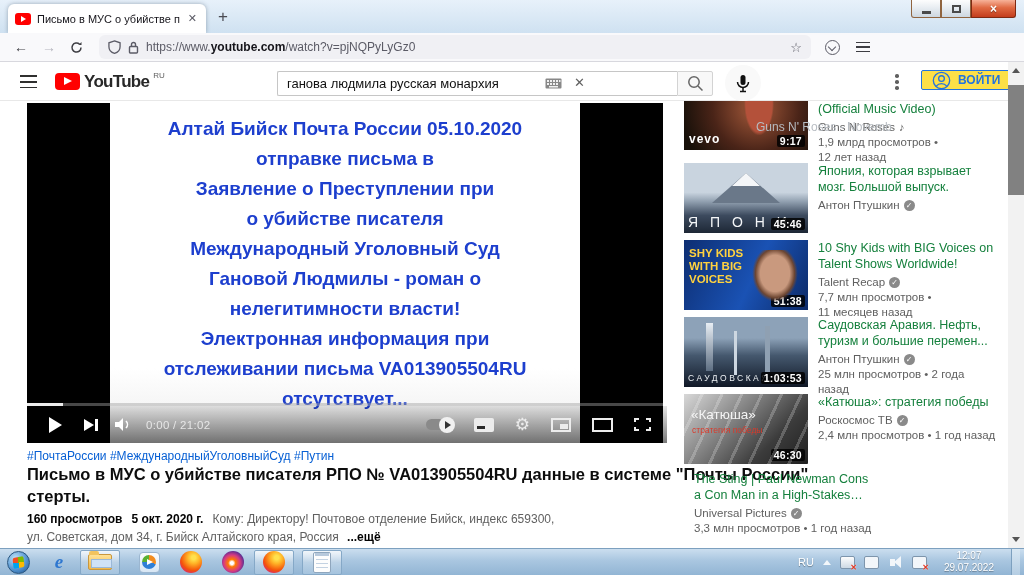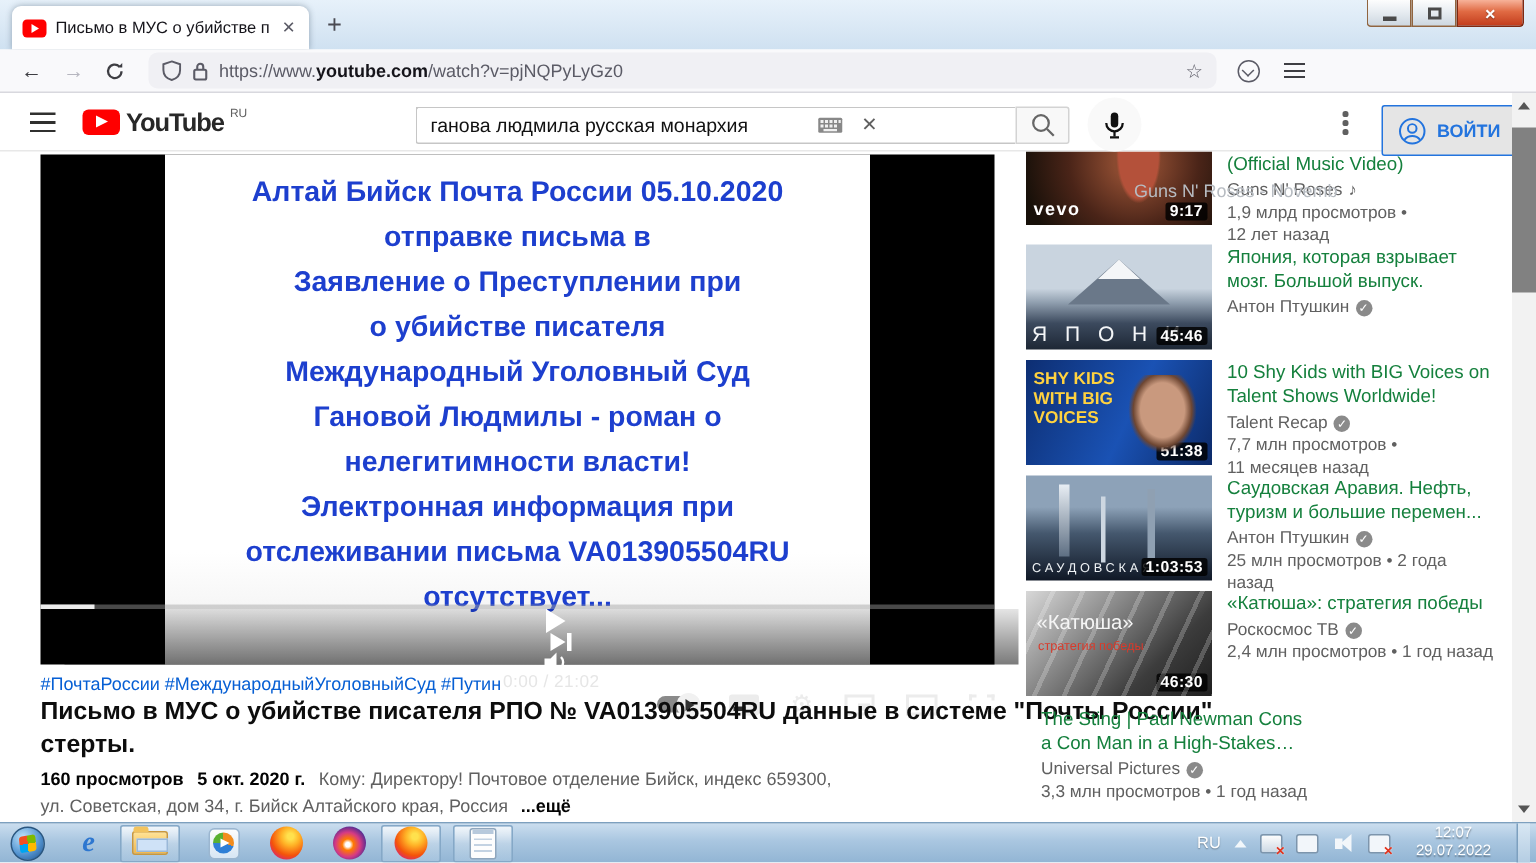--- a/index.html
+++ b/index.html
@@ -62,38 +62,38 @@
     border-radius:2px 0 0 2px; padding:0 52px 0 9px; font-size:13px; color:#111;
     font-family:"Liberation Sans", sans-serif; background:#fff; }
   .kbd-ic { position:absolute; right:151px; top:7px; }
   .clear-x { position:absolute; right:128px; top:4px; font-size:13px; color:#606060; }
   .search-btn { width:36px; height:25px; background:#f8f8f8; border:1px solid #d3d3d3;
     border-radius:0 2px 2px 0; display:flex; align-items:center; justify-content:center; }
   .mic-btn { position:absolute; left:725px; top:3px; width:36px; height:36px; border-radius:50%;
     background:#f9f9f9; display:flex; align-items:center; justify-content:center; }
   .kebab { position:absolute; left:895px; top:12px; width:3.5px; height:3.5px; border-radius:50%;
     background:#606060; box-shadow:0 6px 0 #606060, 0 12px 0 #606060; }
-  .signin { position:absolute; left:921px; top:8px; height:34px; padding:0 10px; border:1px solid #2374de;
+  .signin { position:absolute; left:921px; top:8px; height:20px; padding:0 10px; border:1px solid #2374de;
     border-radius:2px; display:flex; align-items:center; gap:7px; color:#2374de; font-size:12px;
-    font-weight:bold; background:#e5e5e5; }
+    font-weight:bold; background:#fde047; }
   .ghost-title { position:absolute; left:136px; top:23px; font-size:12px; color:#b7bcc2;
     white-space:nowrap;margin-top:35px; }
 
   
   .player { position:absolute; left:27px; top:103px; width:636px; height:340px; background:#000; }
   .vid-center { position:absolute; left:83px; top:0; width:470px; height:100%;
     background:linear-gradient(#fff 0 78%, #ececec); }
   .vid-text { position:absolute; left:83px; top:11px; width:470px; text-align:center;
     color:#1d3fce; font-weight:bold; font-size:19px; line-height:30px; }
   .progress { position:absolute; left:0; bottom:37px; width:100%; height:3px;
     background:rgba(160,160,160,.45); }
   .progress::before { content:""; position:absolute; left:0; top:0; width:36px; height:3px;
     background:rgba(245,245,245,.95); }
-  .controls { position:absolute; left:16px; bottom:0; width:100%; height:37px;
-    background:linear-gradient(rgba(0,0,0,.10), rgba(0,0,0,.52)); display:flex; align-items:center;flex-direction:column; }
+  .controls { position:absolute; left:4px; bottom:0; width:100%; height:37px;
+    background:linear-gradient(rgba(0,0,0,.10), rgba(0,0,0,.52)); display:flex; align-items:center; }
   .c-play { width:0; height:0; border-left:13px solid #fff; border-top:8px solid transparent;
     border-bottom:8px solid transparent; margin-left:18px; }
   .c-next { width:0; height:0; border-left:10px solid #fff; border-top:6px solid transparent;
     border-bottom:6px solid transparent; margin-left:22px; position:relative; }
   .c-next::after { content:""; position:absolute; left:1px; top:-6px; width:3px; height:12px; background:#fff; }
   .c-vol { margin-left:20px; display:flex; }
   .c-time { color:#e6e6e6; font-size:11.5px; margin-left:13px; letter-spacing:.3px; }
   .c-right { margin-left:auto; display:flex; align-items:center; gap:21px; margin-right:16px; }
   .c-auto { width:27px; height:11px; background:#8a8a8a; border-radius:6px; position:relative; }
   .c-auto::after { content:""; position:absolute; right:-2px; top:-2.5px; width:16px; height:16px;

